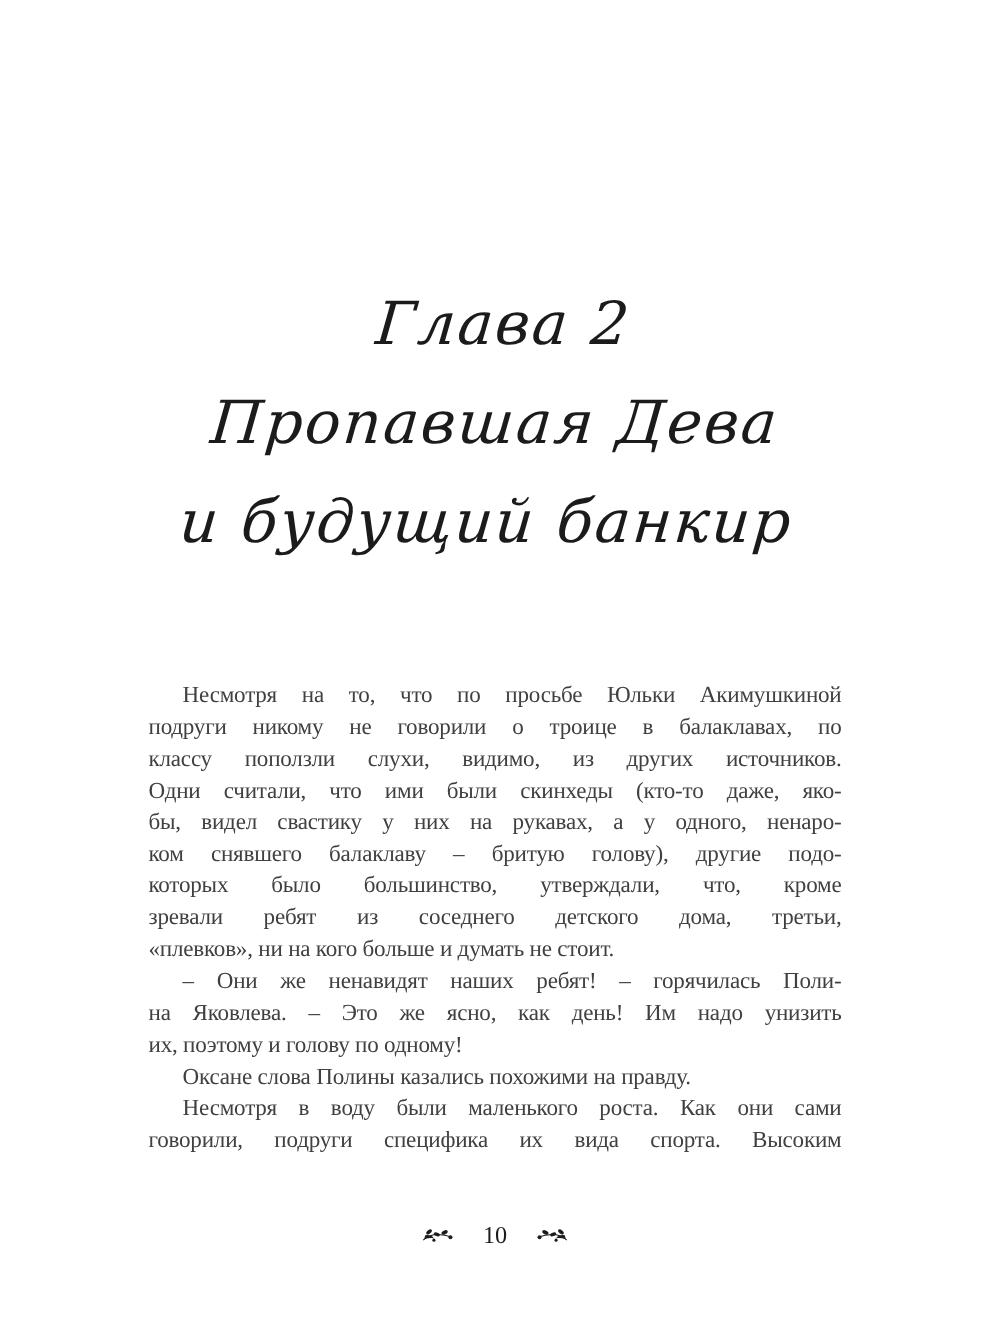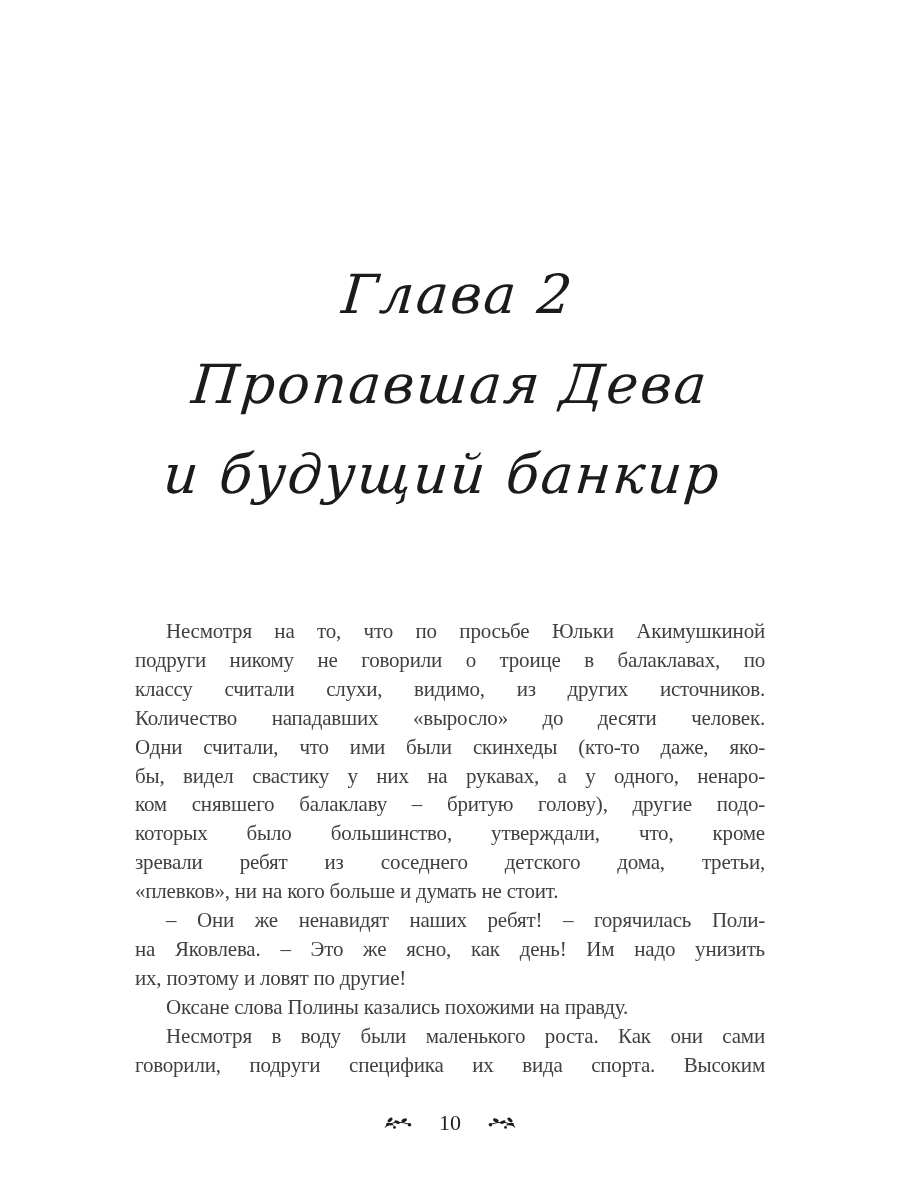--- a/index.html
+++ b/index.html
@@ -94,33 +94,32 @@
   <div class="chapter-heading">
     <span class="heading-line">Глава 2</span>
     <span class="heading-line">Пропавшая Дева</span>
     <span class="heading-line">и будущий банкир</span>
   </div>
 
   <div class="body-text">
       <div class="para">
         <div class="line indent">Несмотря на то, что по просьбе Юльки Акимушкиной</div>
         <div class="line">подруги никому не говорили о троице в балаклавах, по</div>
-        <div class="line">классу считали слухи, видимо, из других источников.</div>
-        <div class="line">Количество нападавших «выросло» до десяти человек.</div>
+        <div class="line">классу поползли слухи, видимо, из других источников.</div>
         <div class="line">Одни считали, что ими были скинхеды (кто-то даже, яко-</div>
         <div class="line">бы, видел свастику у них на рукавах, а у одного, ненаро-</div>
         <div class="line">ком снявшего балаклаву – бритую голову), другие подо-</div>
         <div class="line">которых было большинство, утверждали, что, кроме</div>
         <div class="line">зревали ребят из соседнего детского дома, третьи,</div>
         <div class="line para-end">«плевков», ни на кого больше и думать не стоит.</div>
       </div>
       <div class="para">
         <div class="line indent">– Они же ненавидят наших ребят! – горячилась Поли-</div>
         <div class="line">на Яковлева. – Это же ясно, как день! Им надо унизить</div>
-        <div class="line para-end">их, поэтому и ловят по другие!</div>
+        <div class="line para-end">их, поэтому и голову по одному!</div>
       </div>
       <div class="para">
         <div class="line indent para-end">Оксане слова Полины казались похожими на правду.</div>
       </div>
       <div class="para">
         <div class="line indent">Несмотря в воду были маленького роста. Как они сами</div>
         <div class="line">говорили, подруги специфика их вида спорта. Высоким</div>
       </div>
     </div>
 

